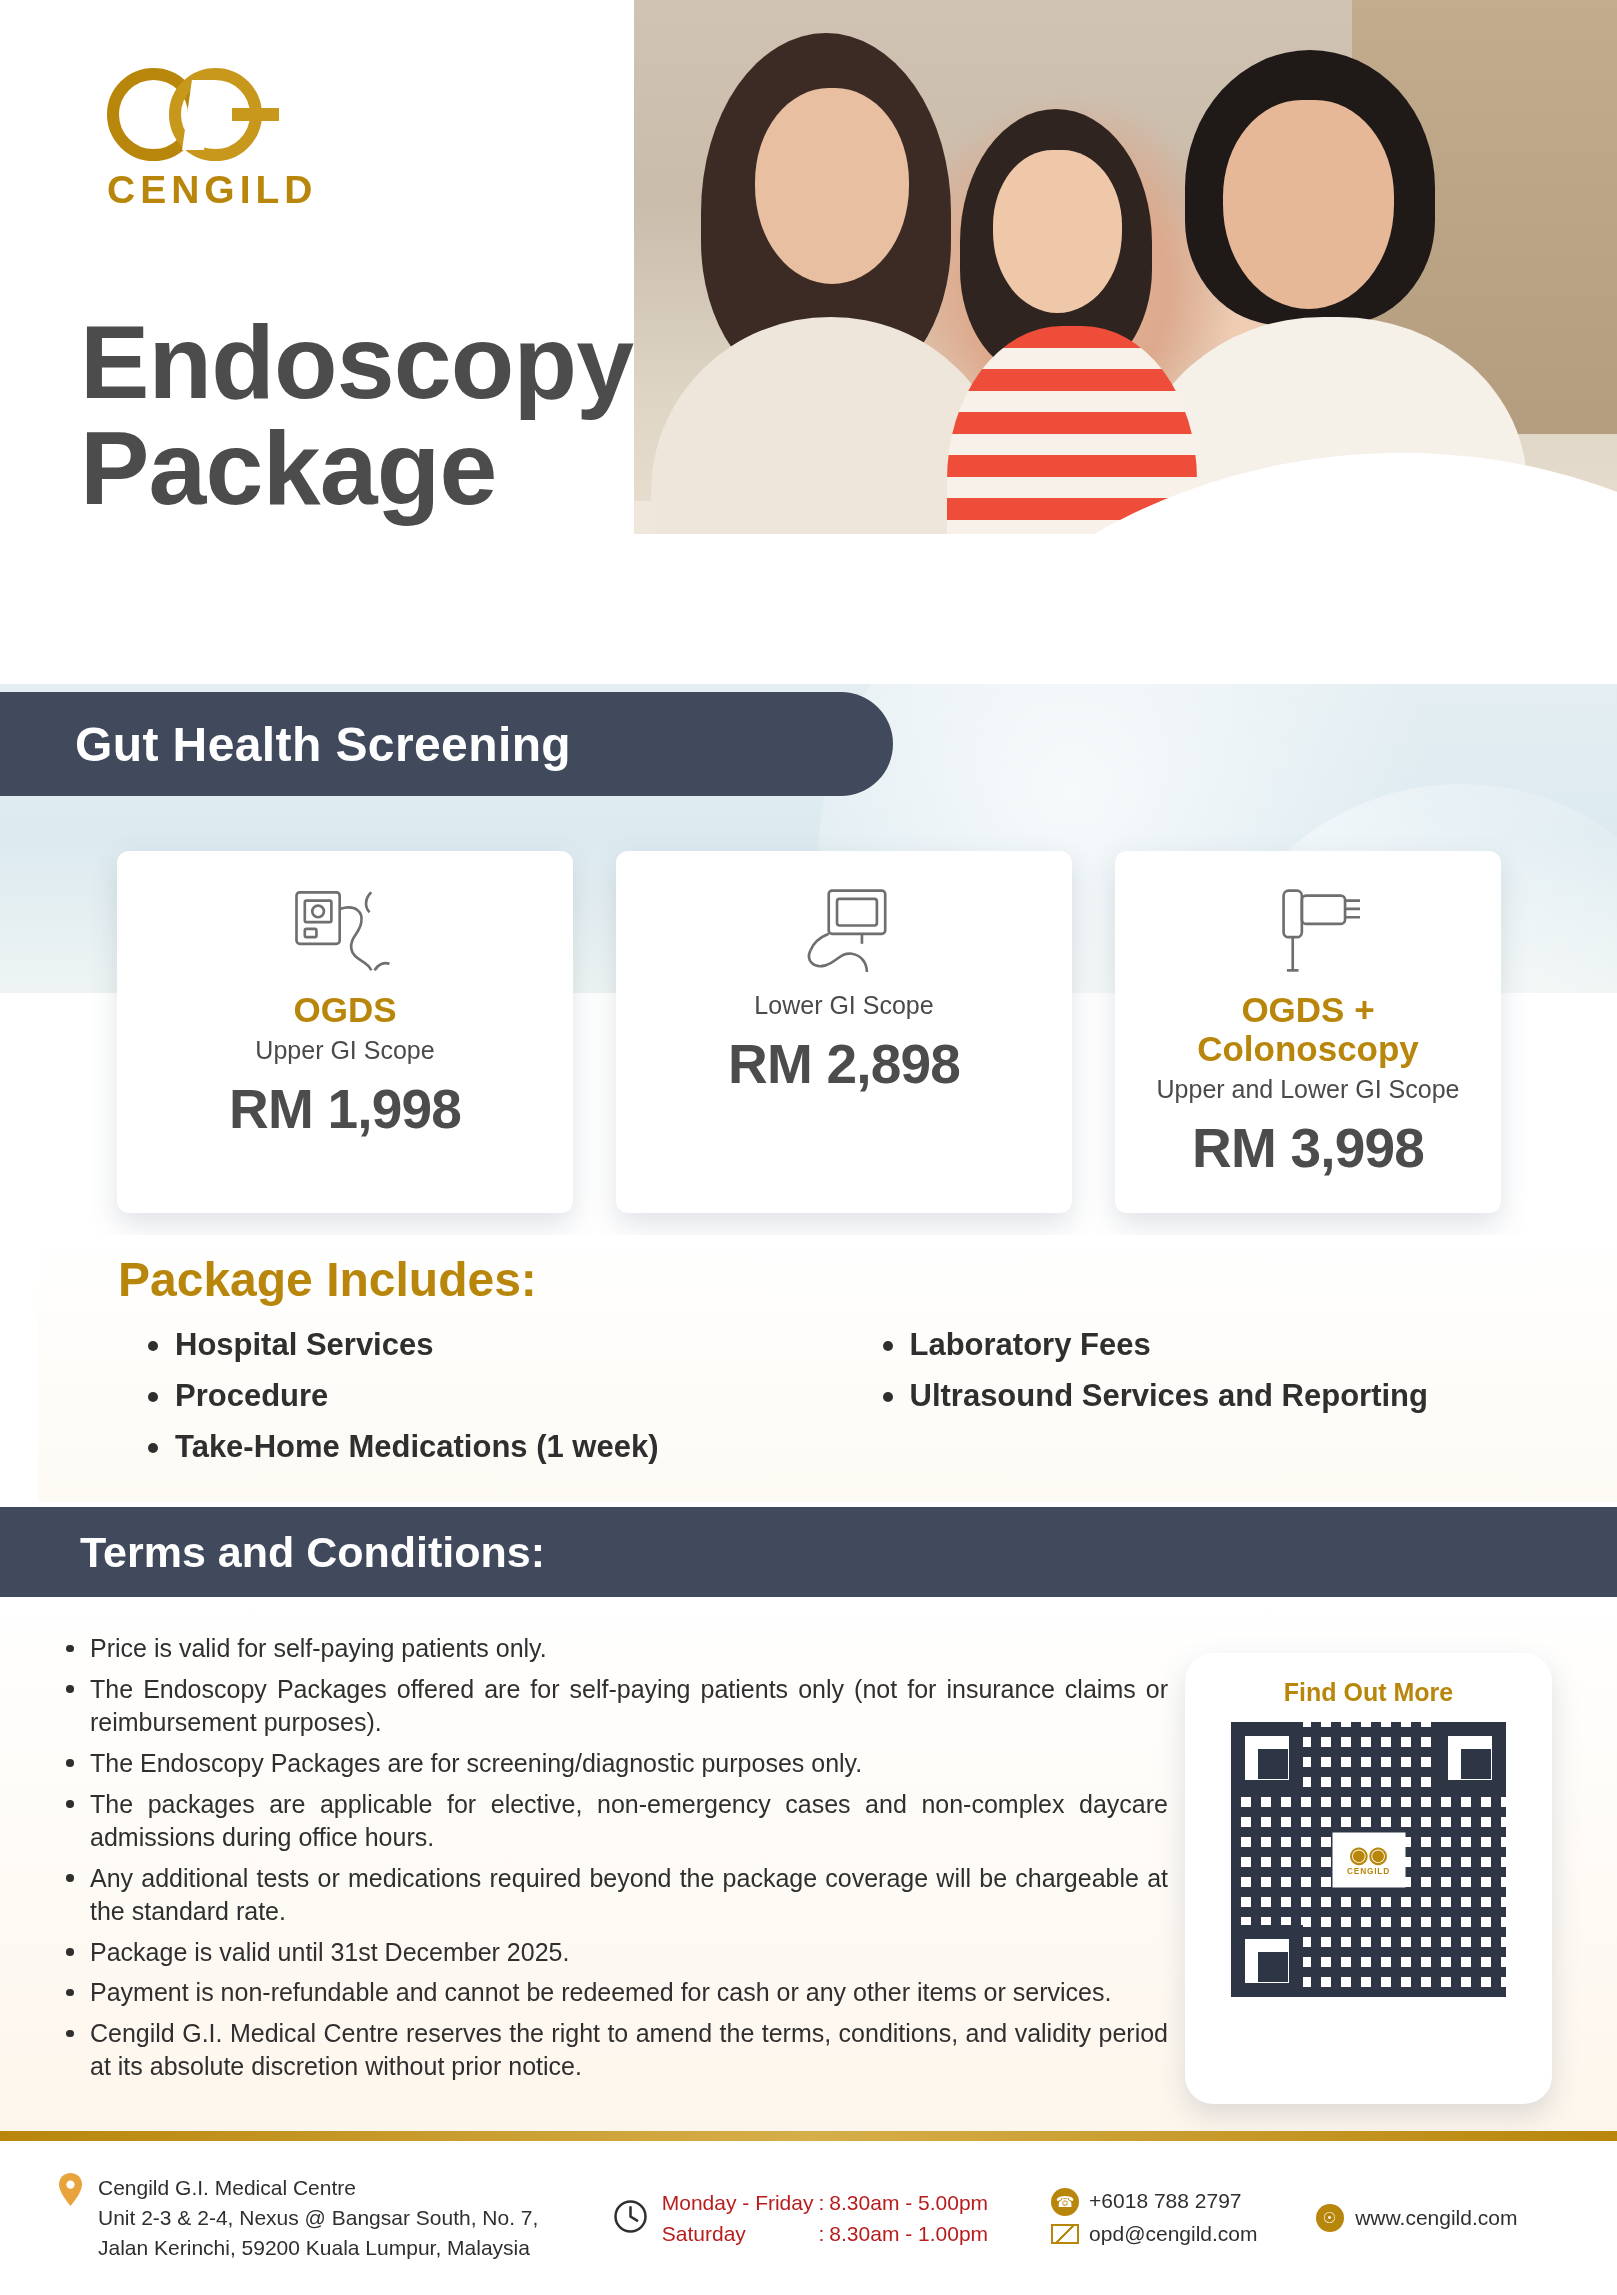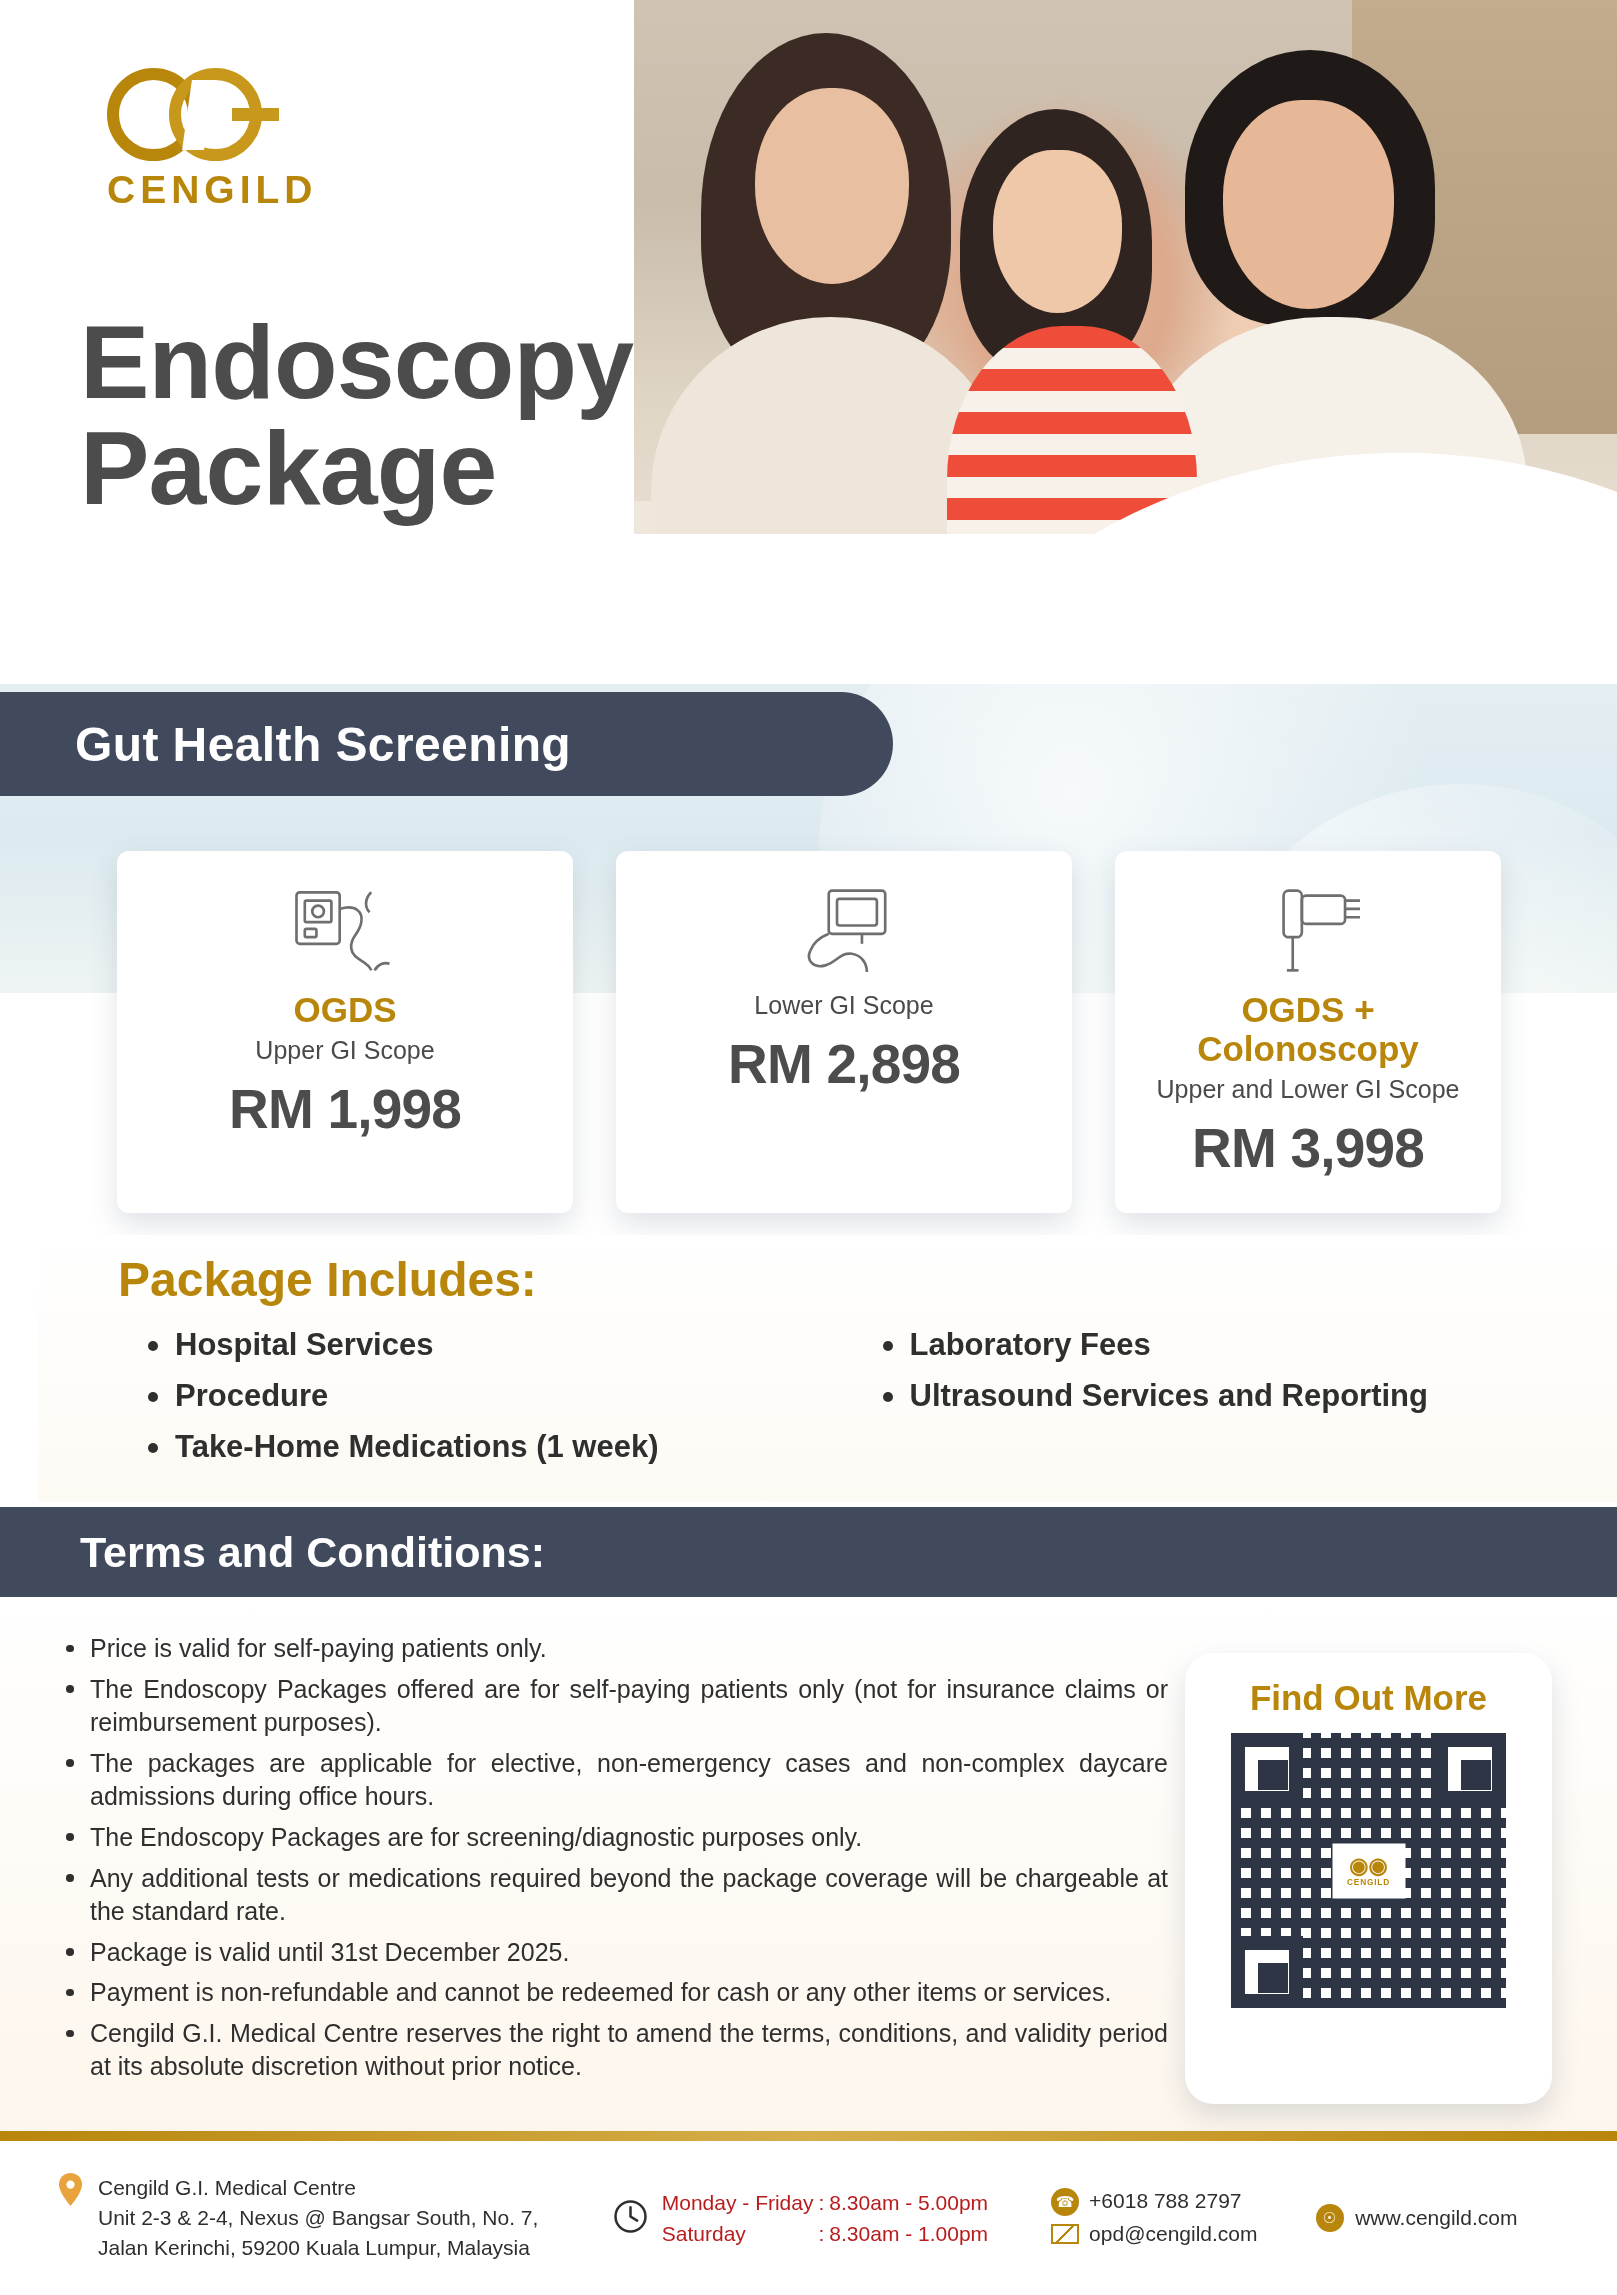--- a/index.html
+++ b/index.html
@@ -305,21 +305,21 @@
     position: absolute;
     left: 1185px; top: 1653px;
     width: 367px; height: 451px;
     background: #ffffff;
     border-radius: 28px;
     box-shadow: 0 11.7px 28px rgba(70,90,110,.18);
     text-align: center;
     padding-top: 25px;
   }
   .qr-title {
-    font-size: 35px;
+    font-size: 25px;
     font-weight: 800;
     color: #b8860b;
     margin-bottom: 15px;
   }
   .qr-img {
     width: 275px; height: 275px;
     margin: 0 auto;
     position: relative;
     background:
       repeating-linear-gradient(90deg,#2e3646 0 10px, transparent 10px 20px),
@@ -517,22 +517,22 @@
     </div>
   </div>
 
   <div class="terms-head">
     <span>Terms and Conditions:</span>
   </div>
   <div class="terms-body">
     <ul class="terms-list">
       <li>Price is valid for self-paying patients only.</li>
       <li>The Endoscopy Packages offered are for self-paying patients only (not for insurance claims or reimbursement purposes).</li>
+      <li>The Endoscopy Packages are for screening/diagnostic purposes only.</li>
       <li>The packages are applicable for elective, non-emergency cases and non-complex daycare admissions during office hours.</li>
-      <li>The Endoscopy Packages are for screening/diagnostic purposes only.</li>
       <li>Any additional tests or medications required beyond the package coverage will be chargeable at the standard rate.</li>
       <li>Package is valid until 31st December 2025.</li>
       <li>Payment is non-refundable and cannot be redeemed for cash or any other items or services.</li>
       <li>Cengild G.I. Medical Centre reserves the right to amend the terms, conditions, and validity period at its absolute discretion without prior notice.</li>
     </ul>
   </div>
 
   <div class="qr-card">
     <div class="qr-title">Find Out More</div>
     <div class="qr-img">

